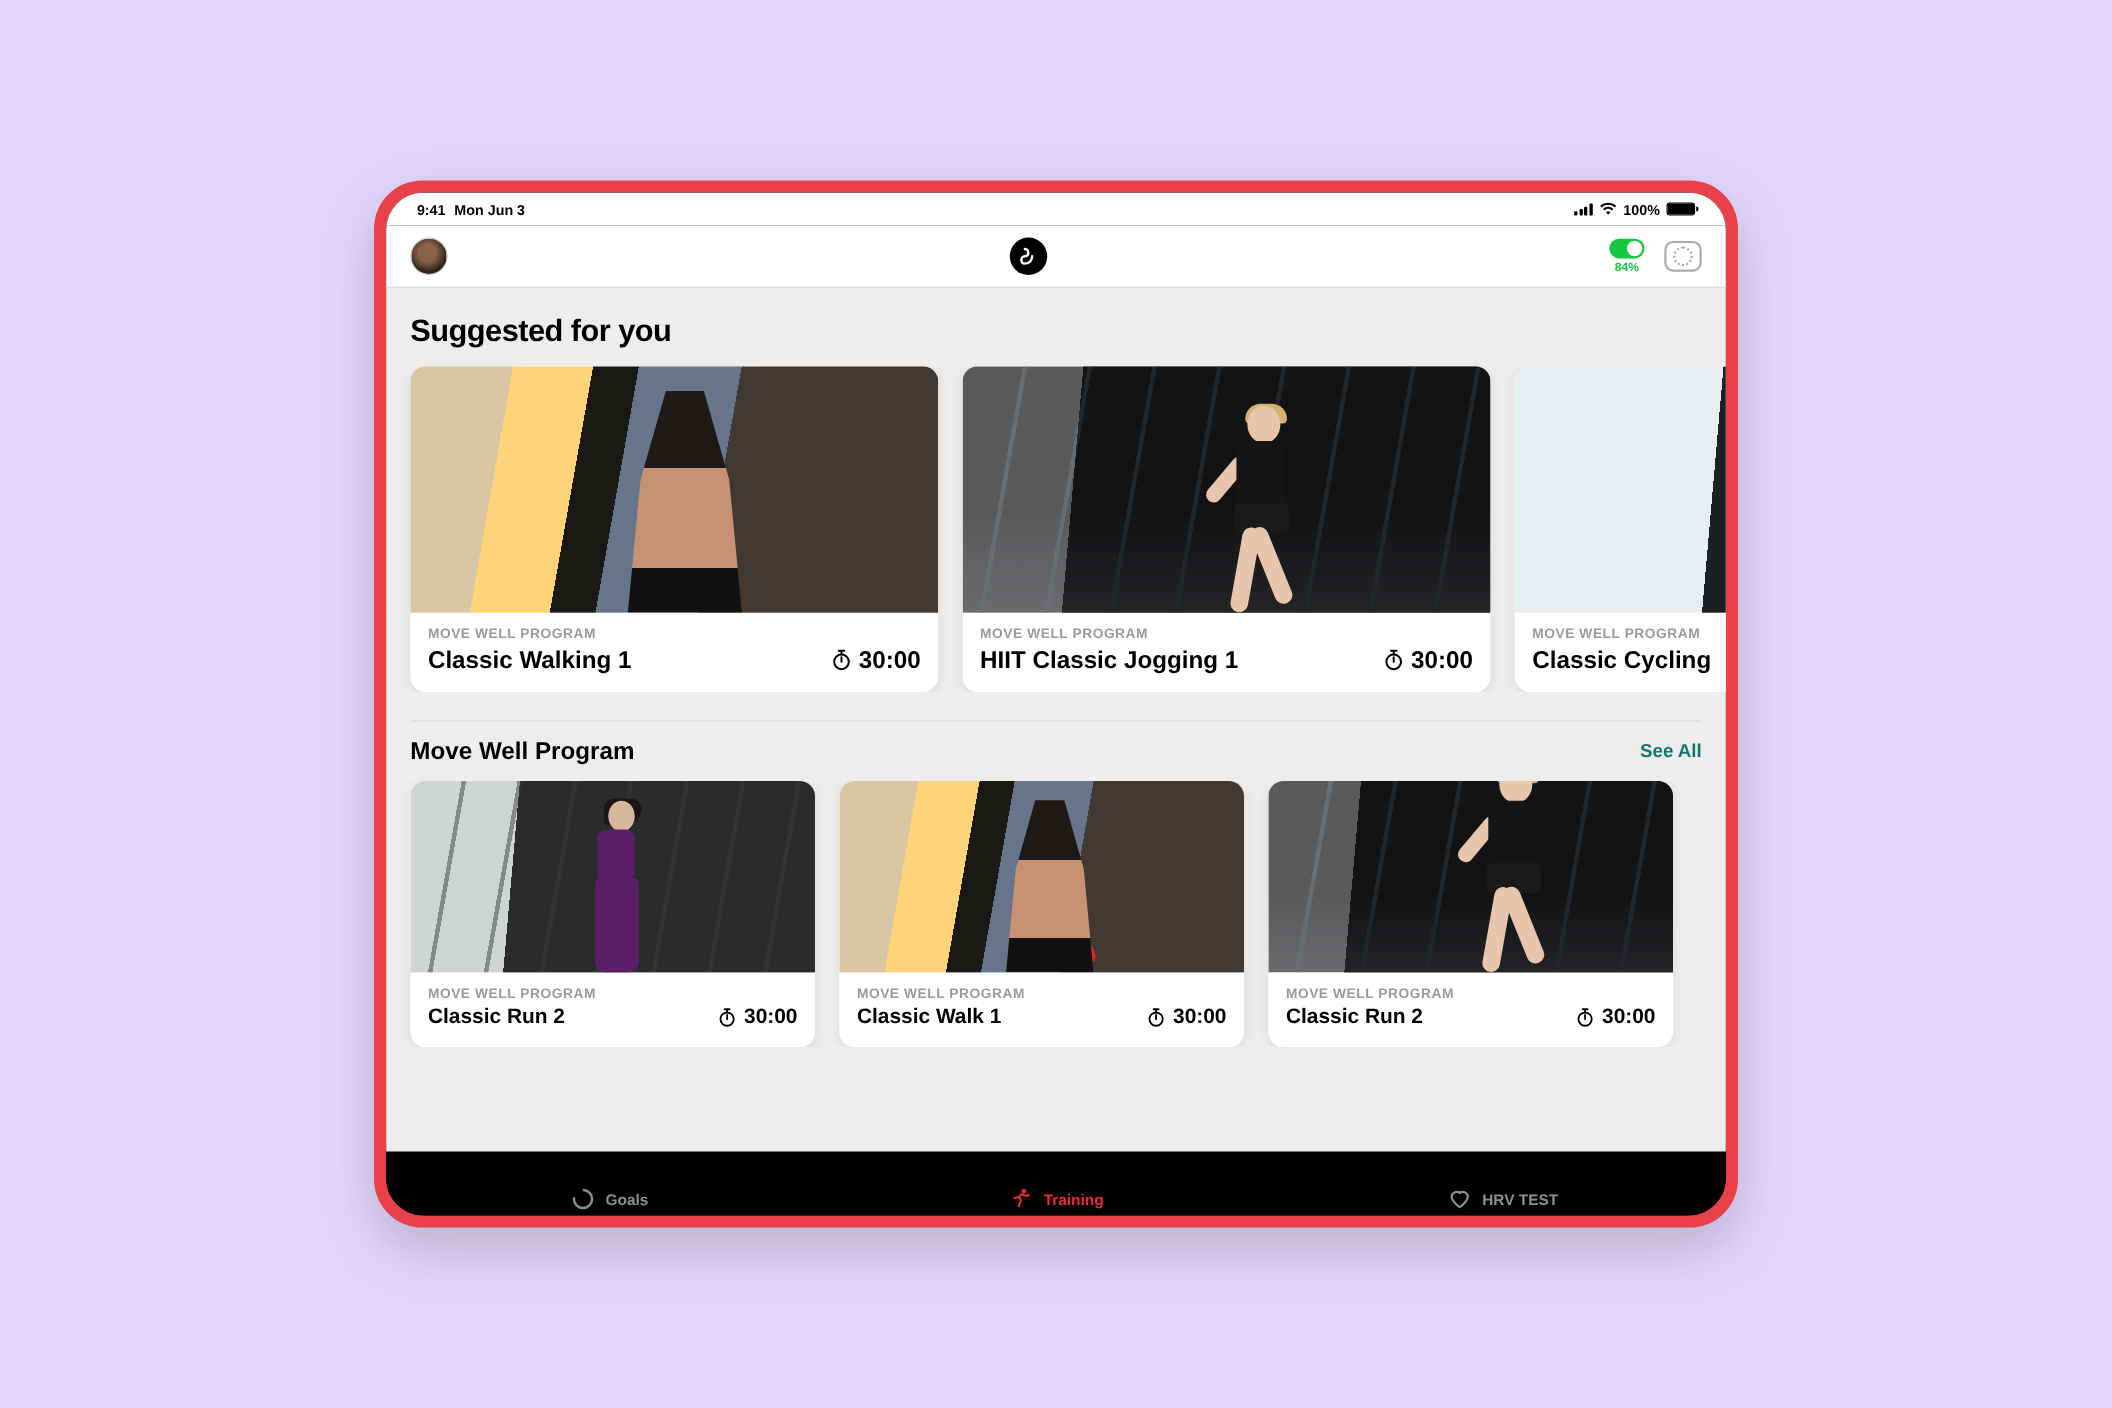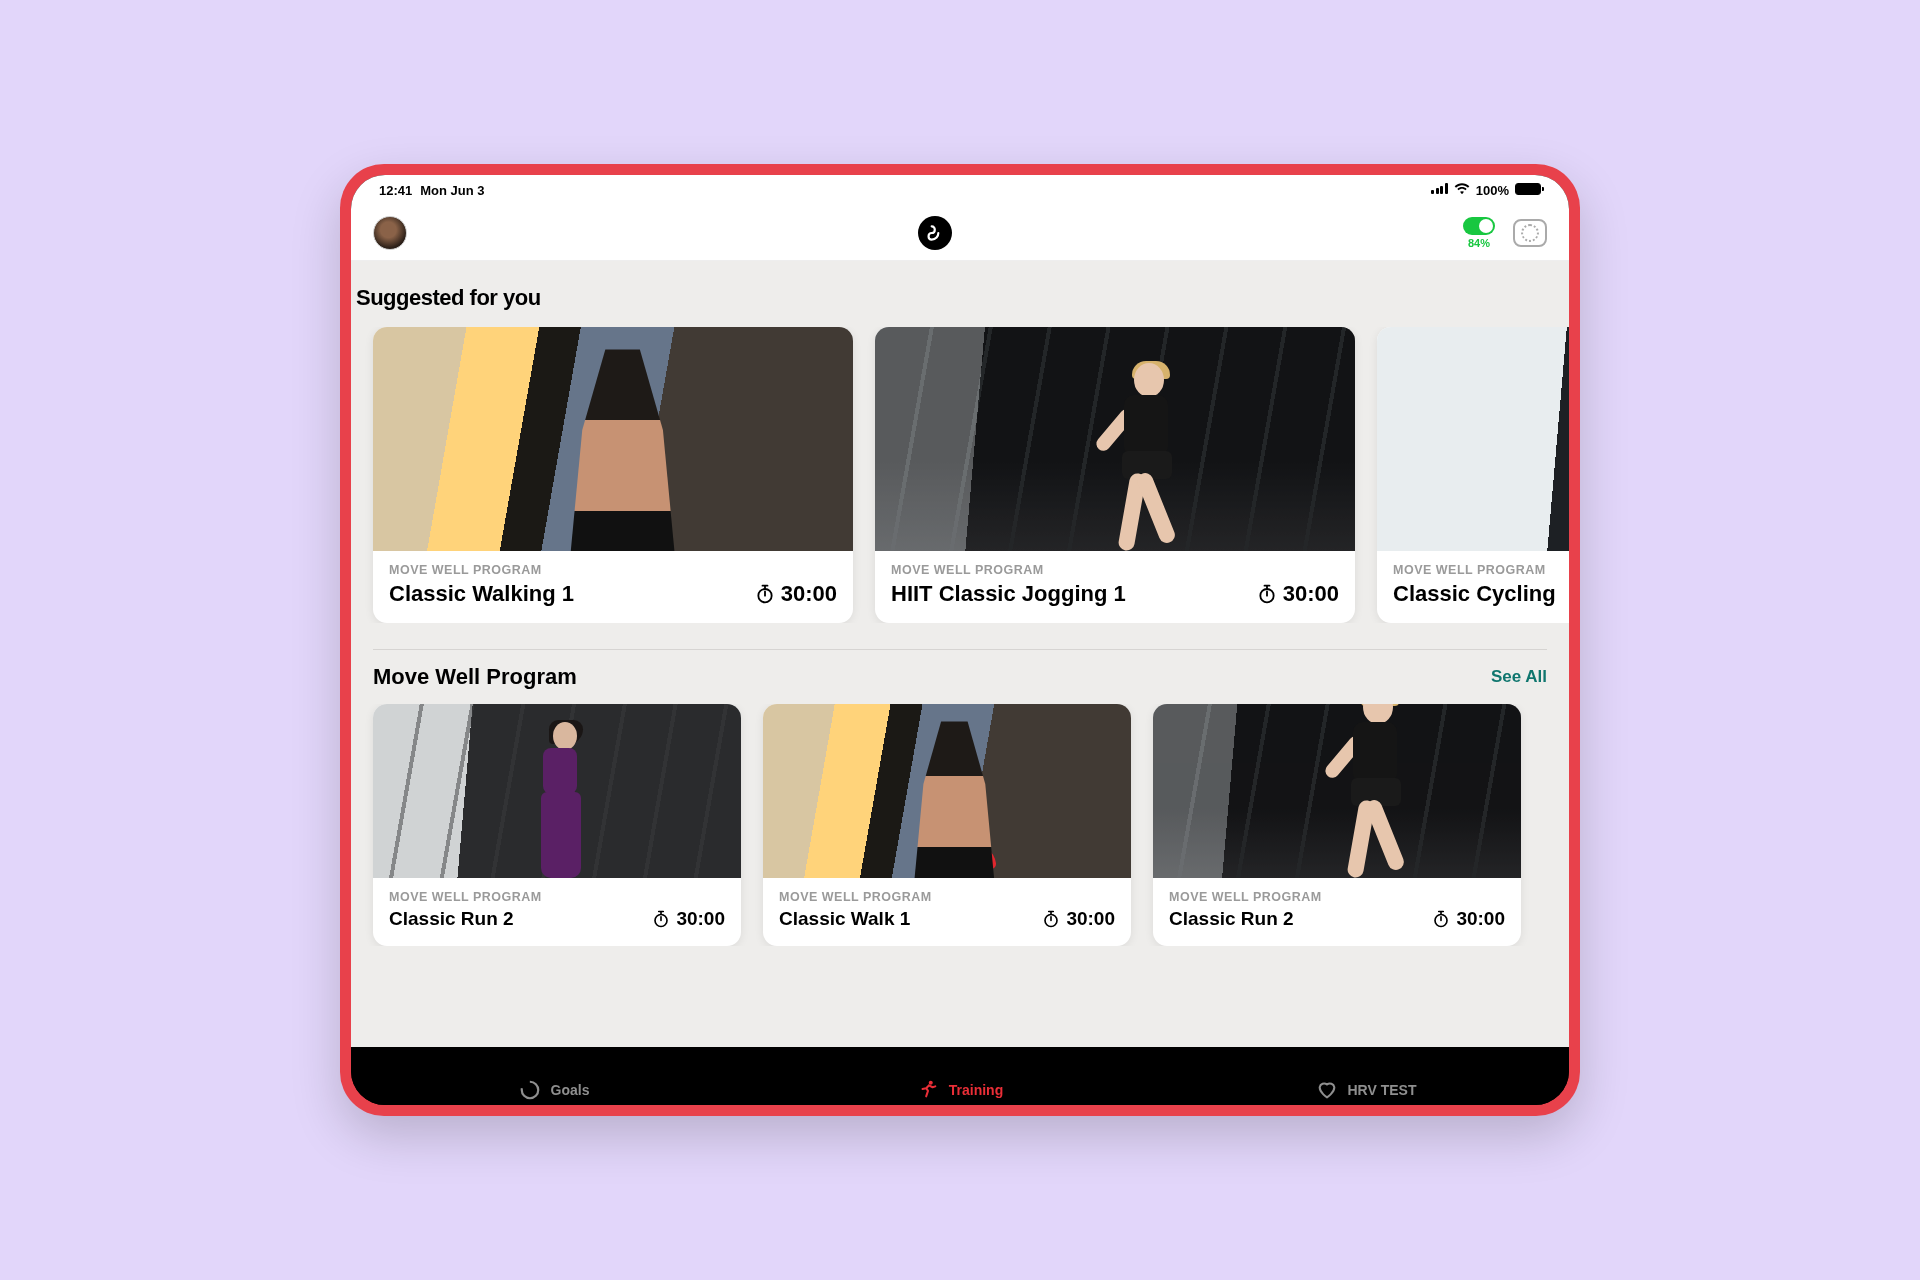--- a/index.html
+++ b/index.html
@@ -33,21 +33,21 @@
     background: #fff;
     height: 30px;
     display: flex;
     justify-content: space-between;
     align-items: center;
     padding: 0 28px;
     font-size: 13px;
     font-weight: 600;
   }
   .sb-left { display: flex; gap: 8px; }
-  .sb-right { display: flex; align-items: flex-start; gap: 6px; }
+  .sb-right { display: flex; align-items: center; gap: 6px; }
   .signal-bars { display: flex; align-items: flex-end; gap: 1.5px; height: 11px; }
   .signal-bars span { width: 3px; background: #000; border-radius: 1px; }
   .signal-bars span:nth-child(1){height:4px} .signal-bars span:nth-child(2){height:6px}
   .signal-bars span:nth-child(3){height:8px} .signal-bars span:nth-child(4){height:11px}
   .wifi-ic { width:16px; }
   .batt { width: 26px; height: 12px; border: 1.5px solid #000; border-radius: 3px; position: relative; }
   .batt::after { content:''; position:absolute; right:-4px; top:3px; width:2px; height:4px; background:#000; border-radius:0 1px 1px 0; }
   .batt-fill { background:#000; height:100%; width:100%; border-radius:1px; }
 
   .app-header {
@@ -79,23 +79,23 @@
   }
   .device-ic::before { content:''; width:14px; height:14px; border:2px dotted #aaa; border-radius:50%; }
 
   .content {
     flex: 1;
     background: #eeedeb;
     overflow: hidden;
     padding: 18px 0 0 0;
   }
   .section-title {
-    font-size: 22px;
+    font-size: 28px;
     font-weight: 800;
-    padding: 6px 5px 16px;
+    padding: 6px 22px 16px;
     letter-spacing: -0.5px;
   }
   .card-row {
     display: flex;
     gap: 22px;
     padding: 0 22px;
     overflow: hidden;
   }
   .card {
     flex: 0 0 480px;
@@ -186,21 +186,21 @@
   .runner2 .legs{position:absolute;top:74px;left:28px;width:40px;height:86px;background:#5a2065;border-radius:6px 6px 10px 10px;}
 </style>
 </head>
 <body>
 
 <div class="tablet-frame">
   <div class="tablet-screen">
 
     <div class="status-bar">
       <div class="sb-left">
-        <span>12:41</span>
+        <span>9:41</span>
         <span>Mon Jun 3</span>
       </div>
       <div class="sb-right">
         <div class="signal-bars">
             <span></span>
             <span></span>
             <span></span>
             <span></span>
           </div>
         <svg class="wifi-ic" viewBox="0 0 24 18">

